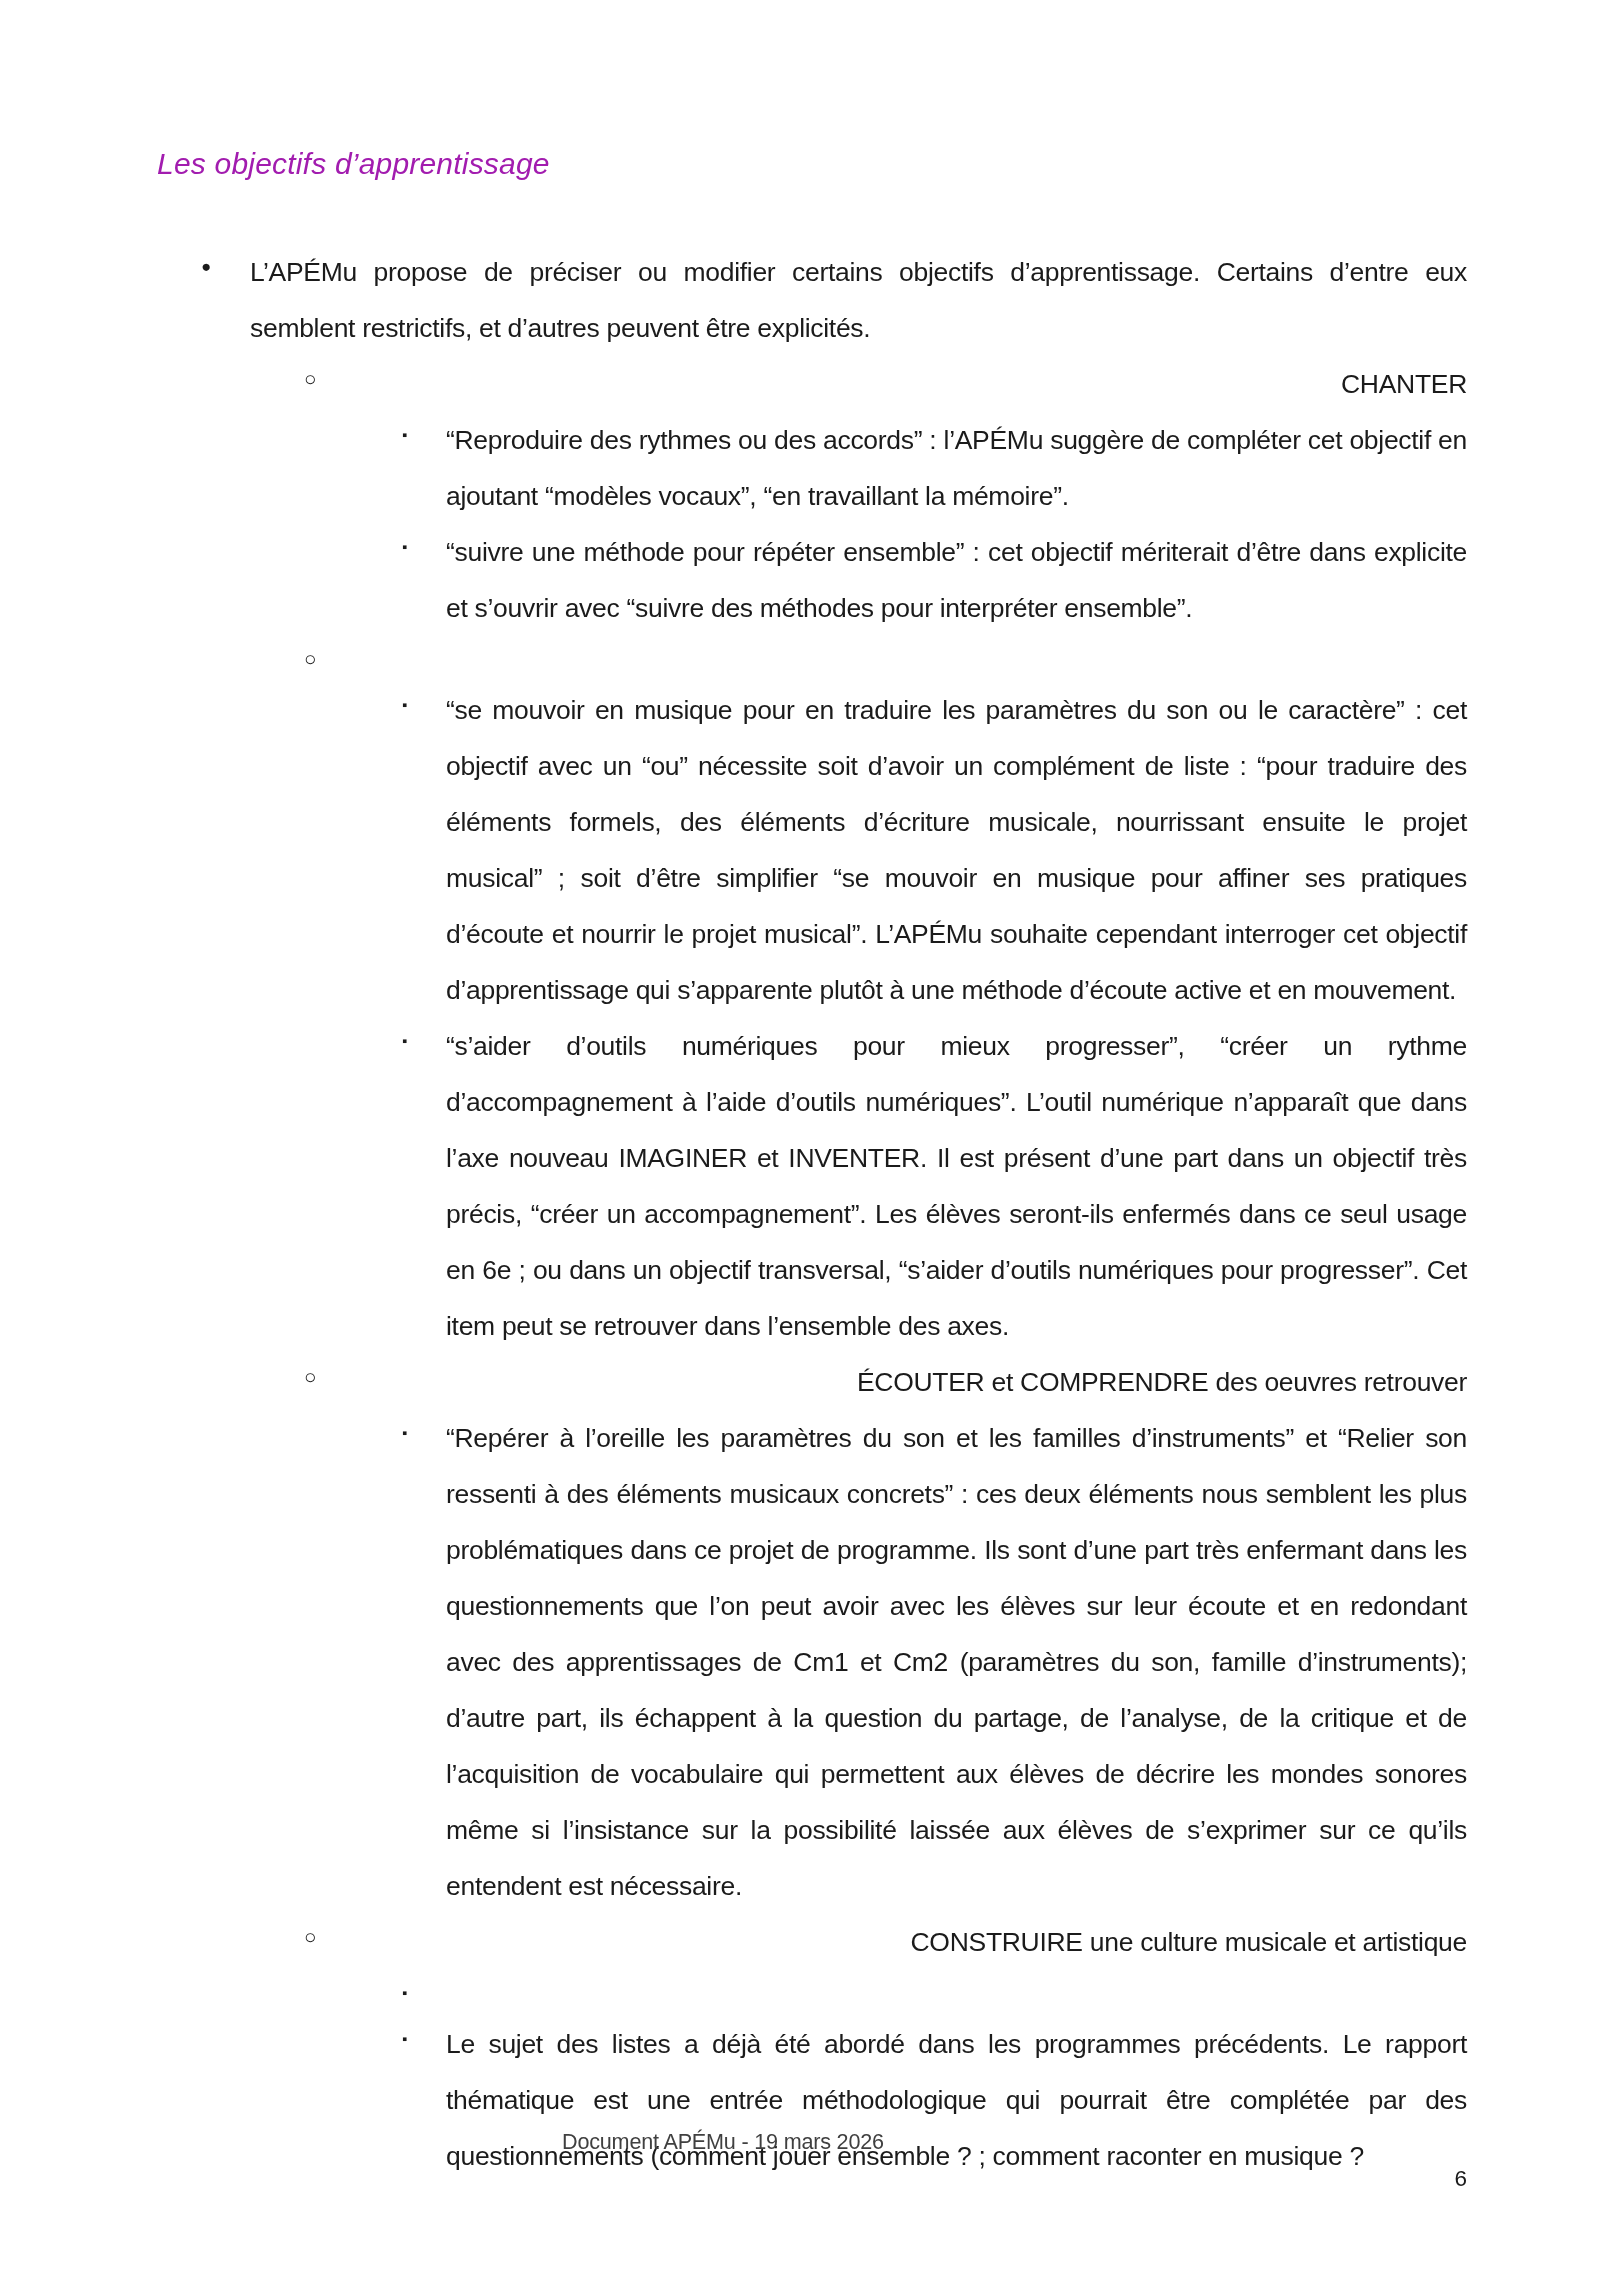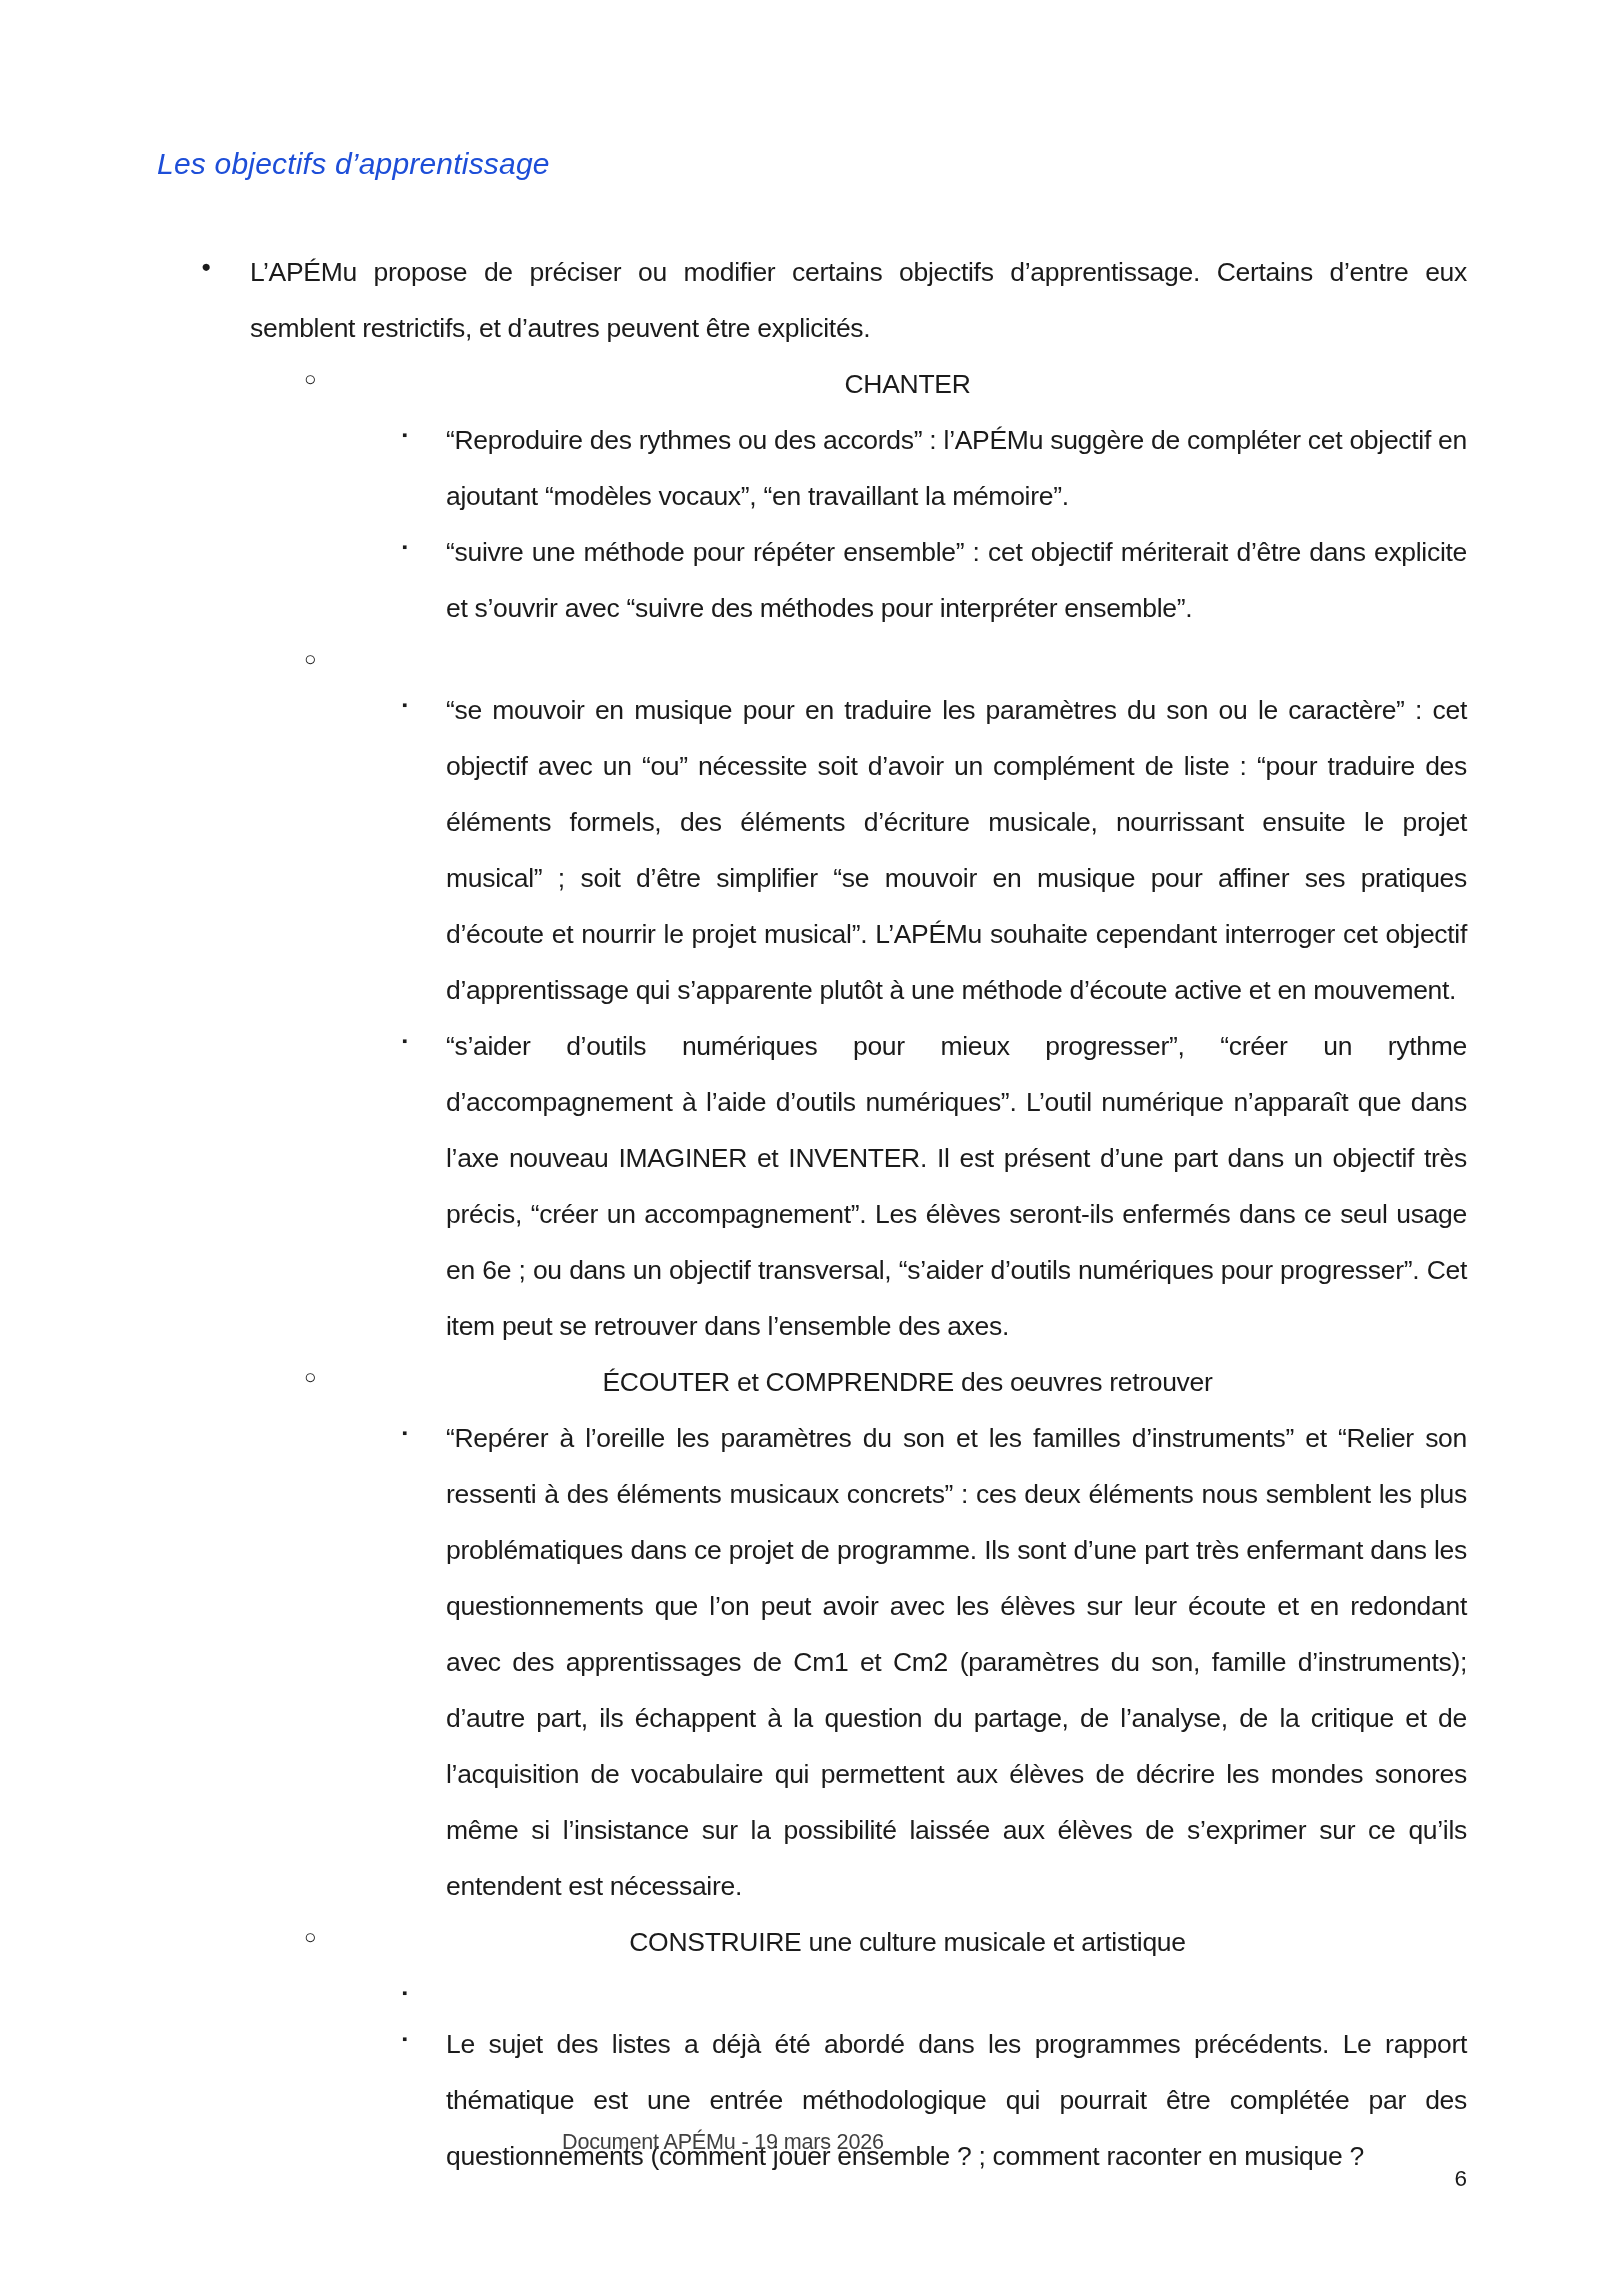--- a/index.html
+++ b/index.html
@@ -15,40 +15,40 @@
   .content {
     position:absolute;
     left:157px; top:147px;
     width:1310px;
   }
   .heading {
     margin:0 0 63px 0;
     font-size:30px;
     font-weight:normal;
     font-style:italic;
-    color:#1d4ed8;
+    color:#a21caf;
     letter-spacing:0.2px;
   }
   .item { display:flex; align-items:flex-start; }
   .bullet {
     flex:0 0 auto;
     line-height:46px;
     text-align:left;
     color:#1b1b1b;
   }
   .txt {
     flex:1 1 auto;
     margin:0;
     font-size:26.5px;
     line-height:56px;
     letter-spacing:-0.3px;
     text-align:justify;
     color:#1b1b1b;
   }
-  .txt.single { text-align:center; }
+  .txt.single { text-align:right; }
   .l1 { padding-left:44px; }
   .l1 .bullet { width:49px; font-size:16.7px; }
   .l2 { padding-left:147px; }
   .l2 .bullet { width:44px; font-size:20.6px; }
   .l3 { padding-left:245px; }
   .l3 .bullet { width:44px; font-size:14.7px; }
   .footer-text {
     position:absolute;
     left:562px; top:2129px;
     font-size:21.6px;

